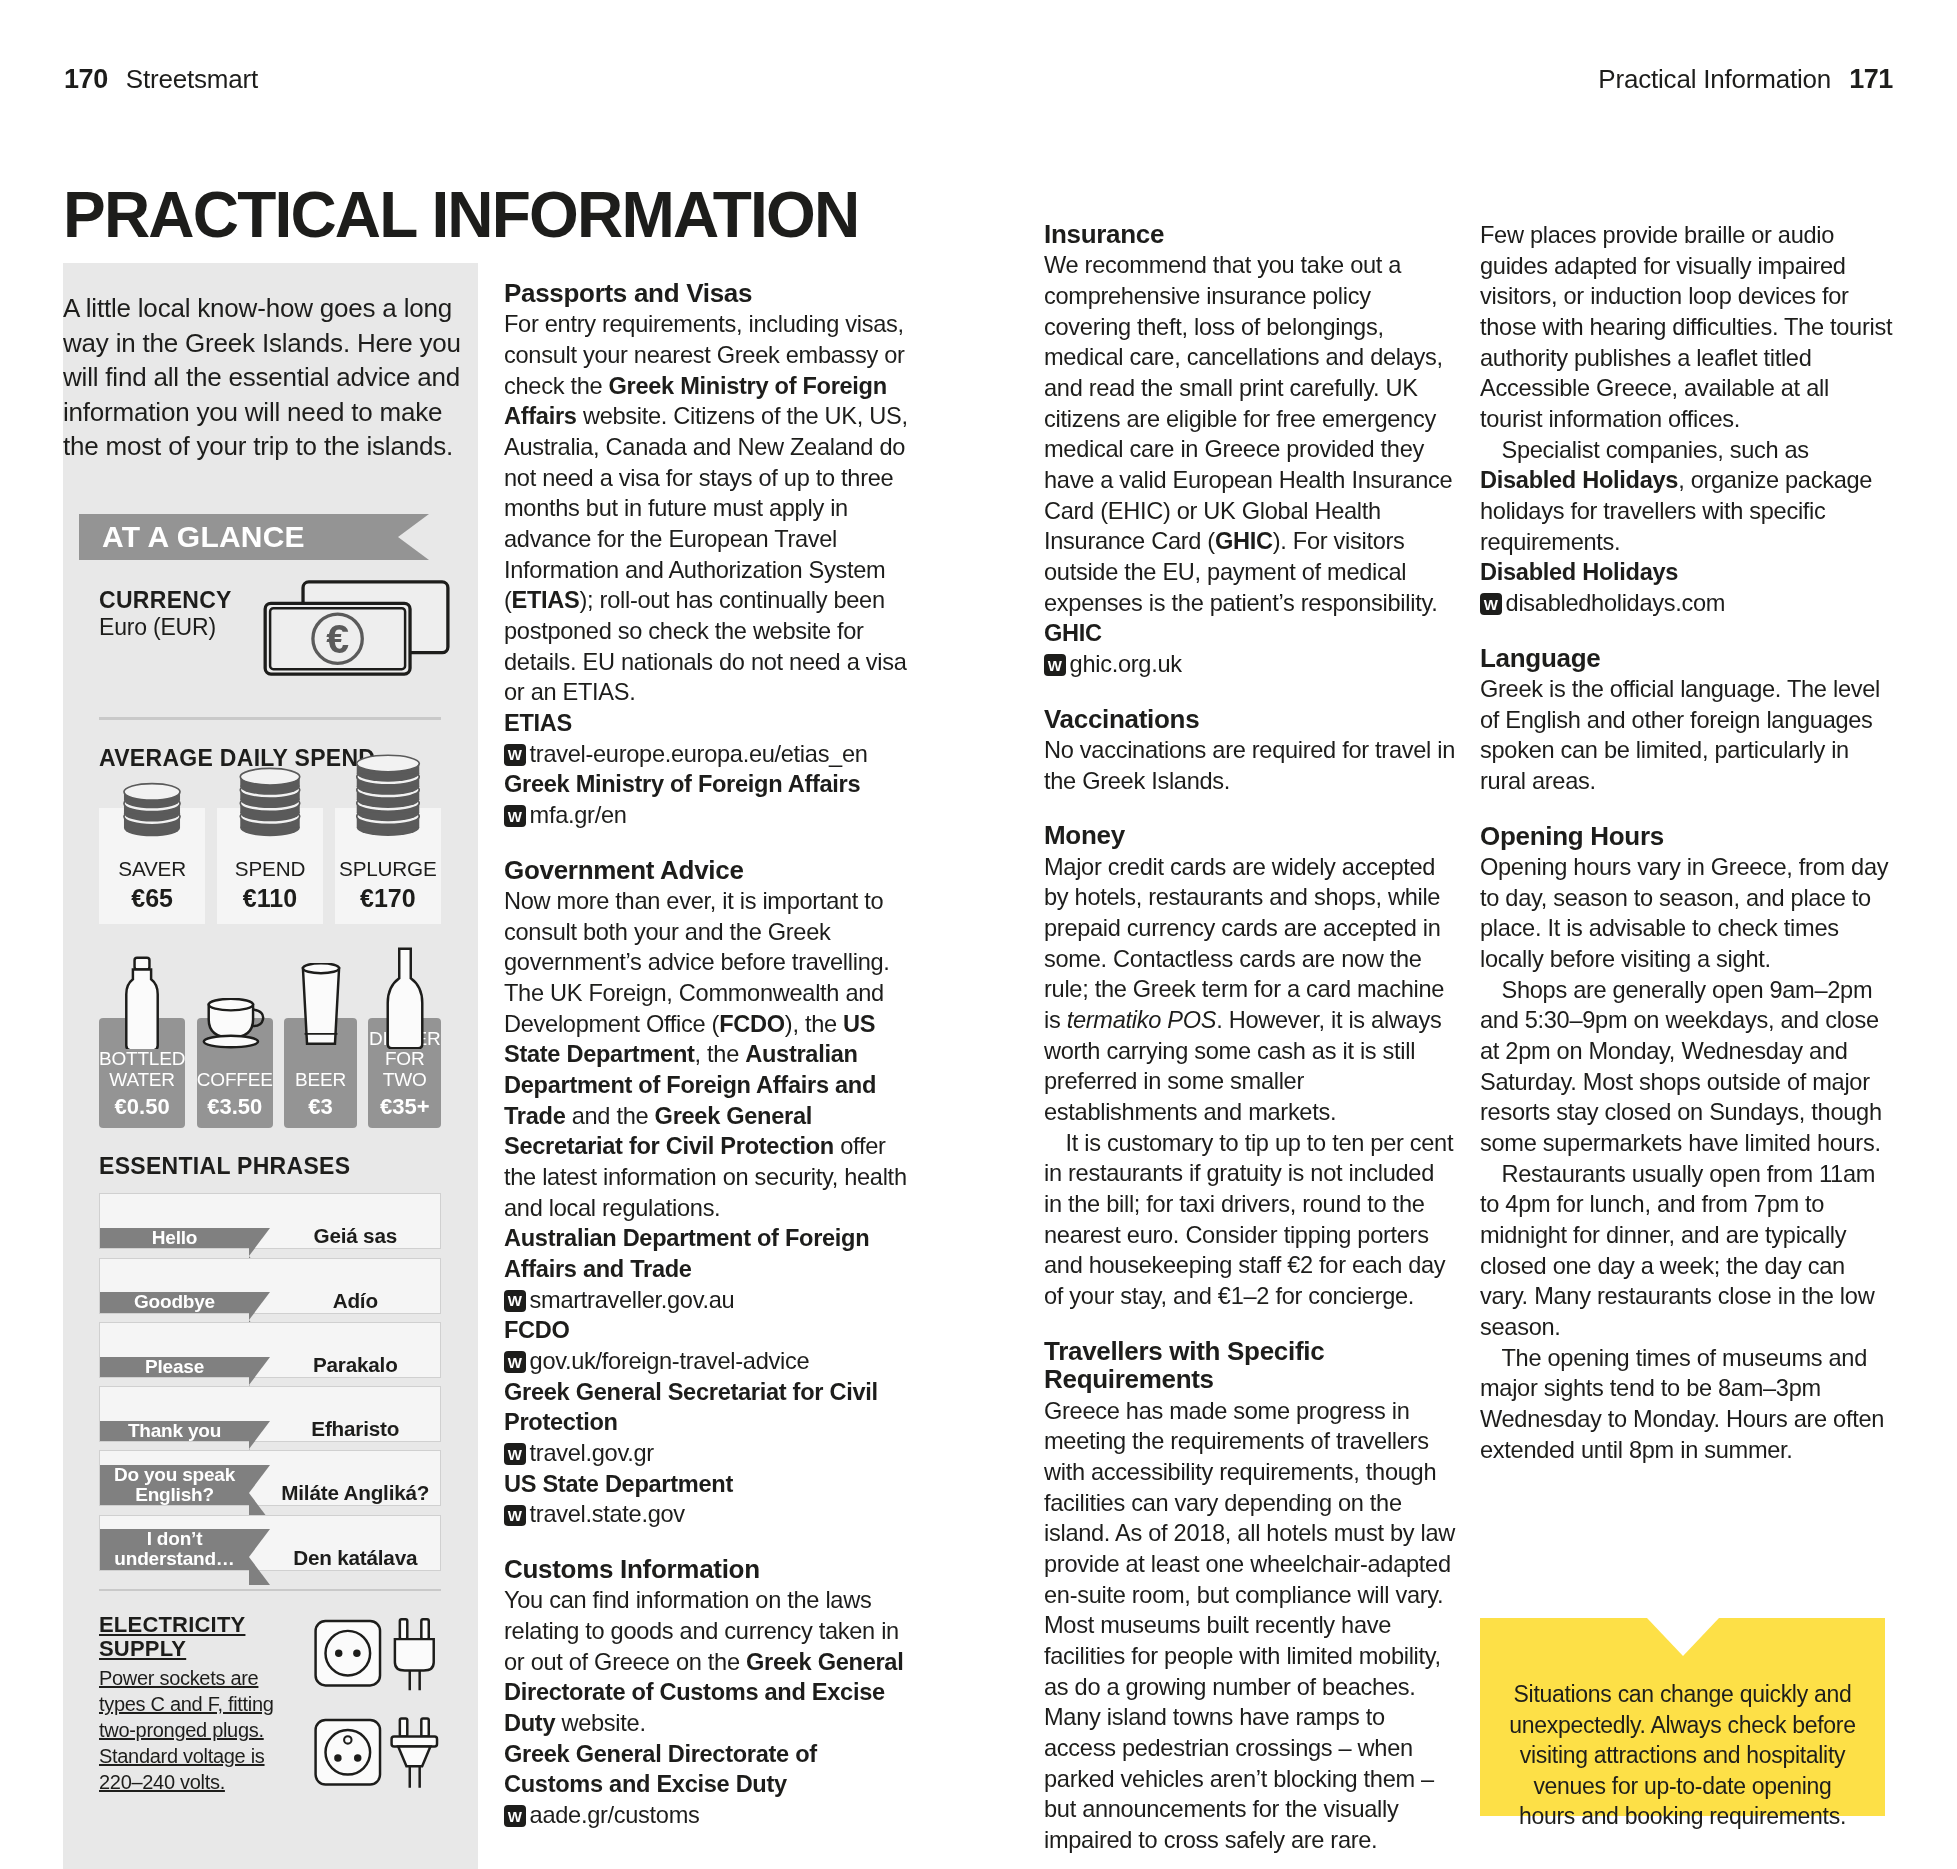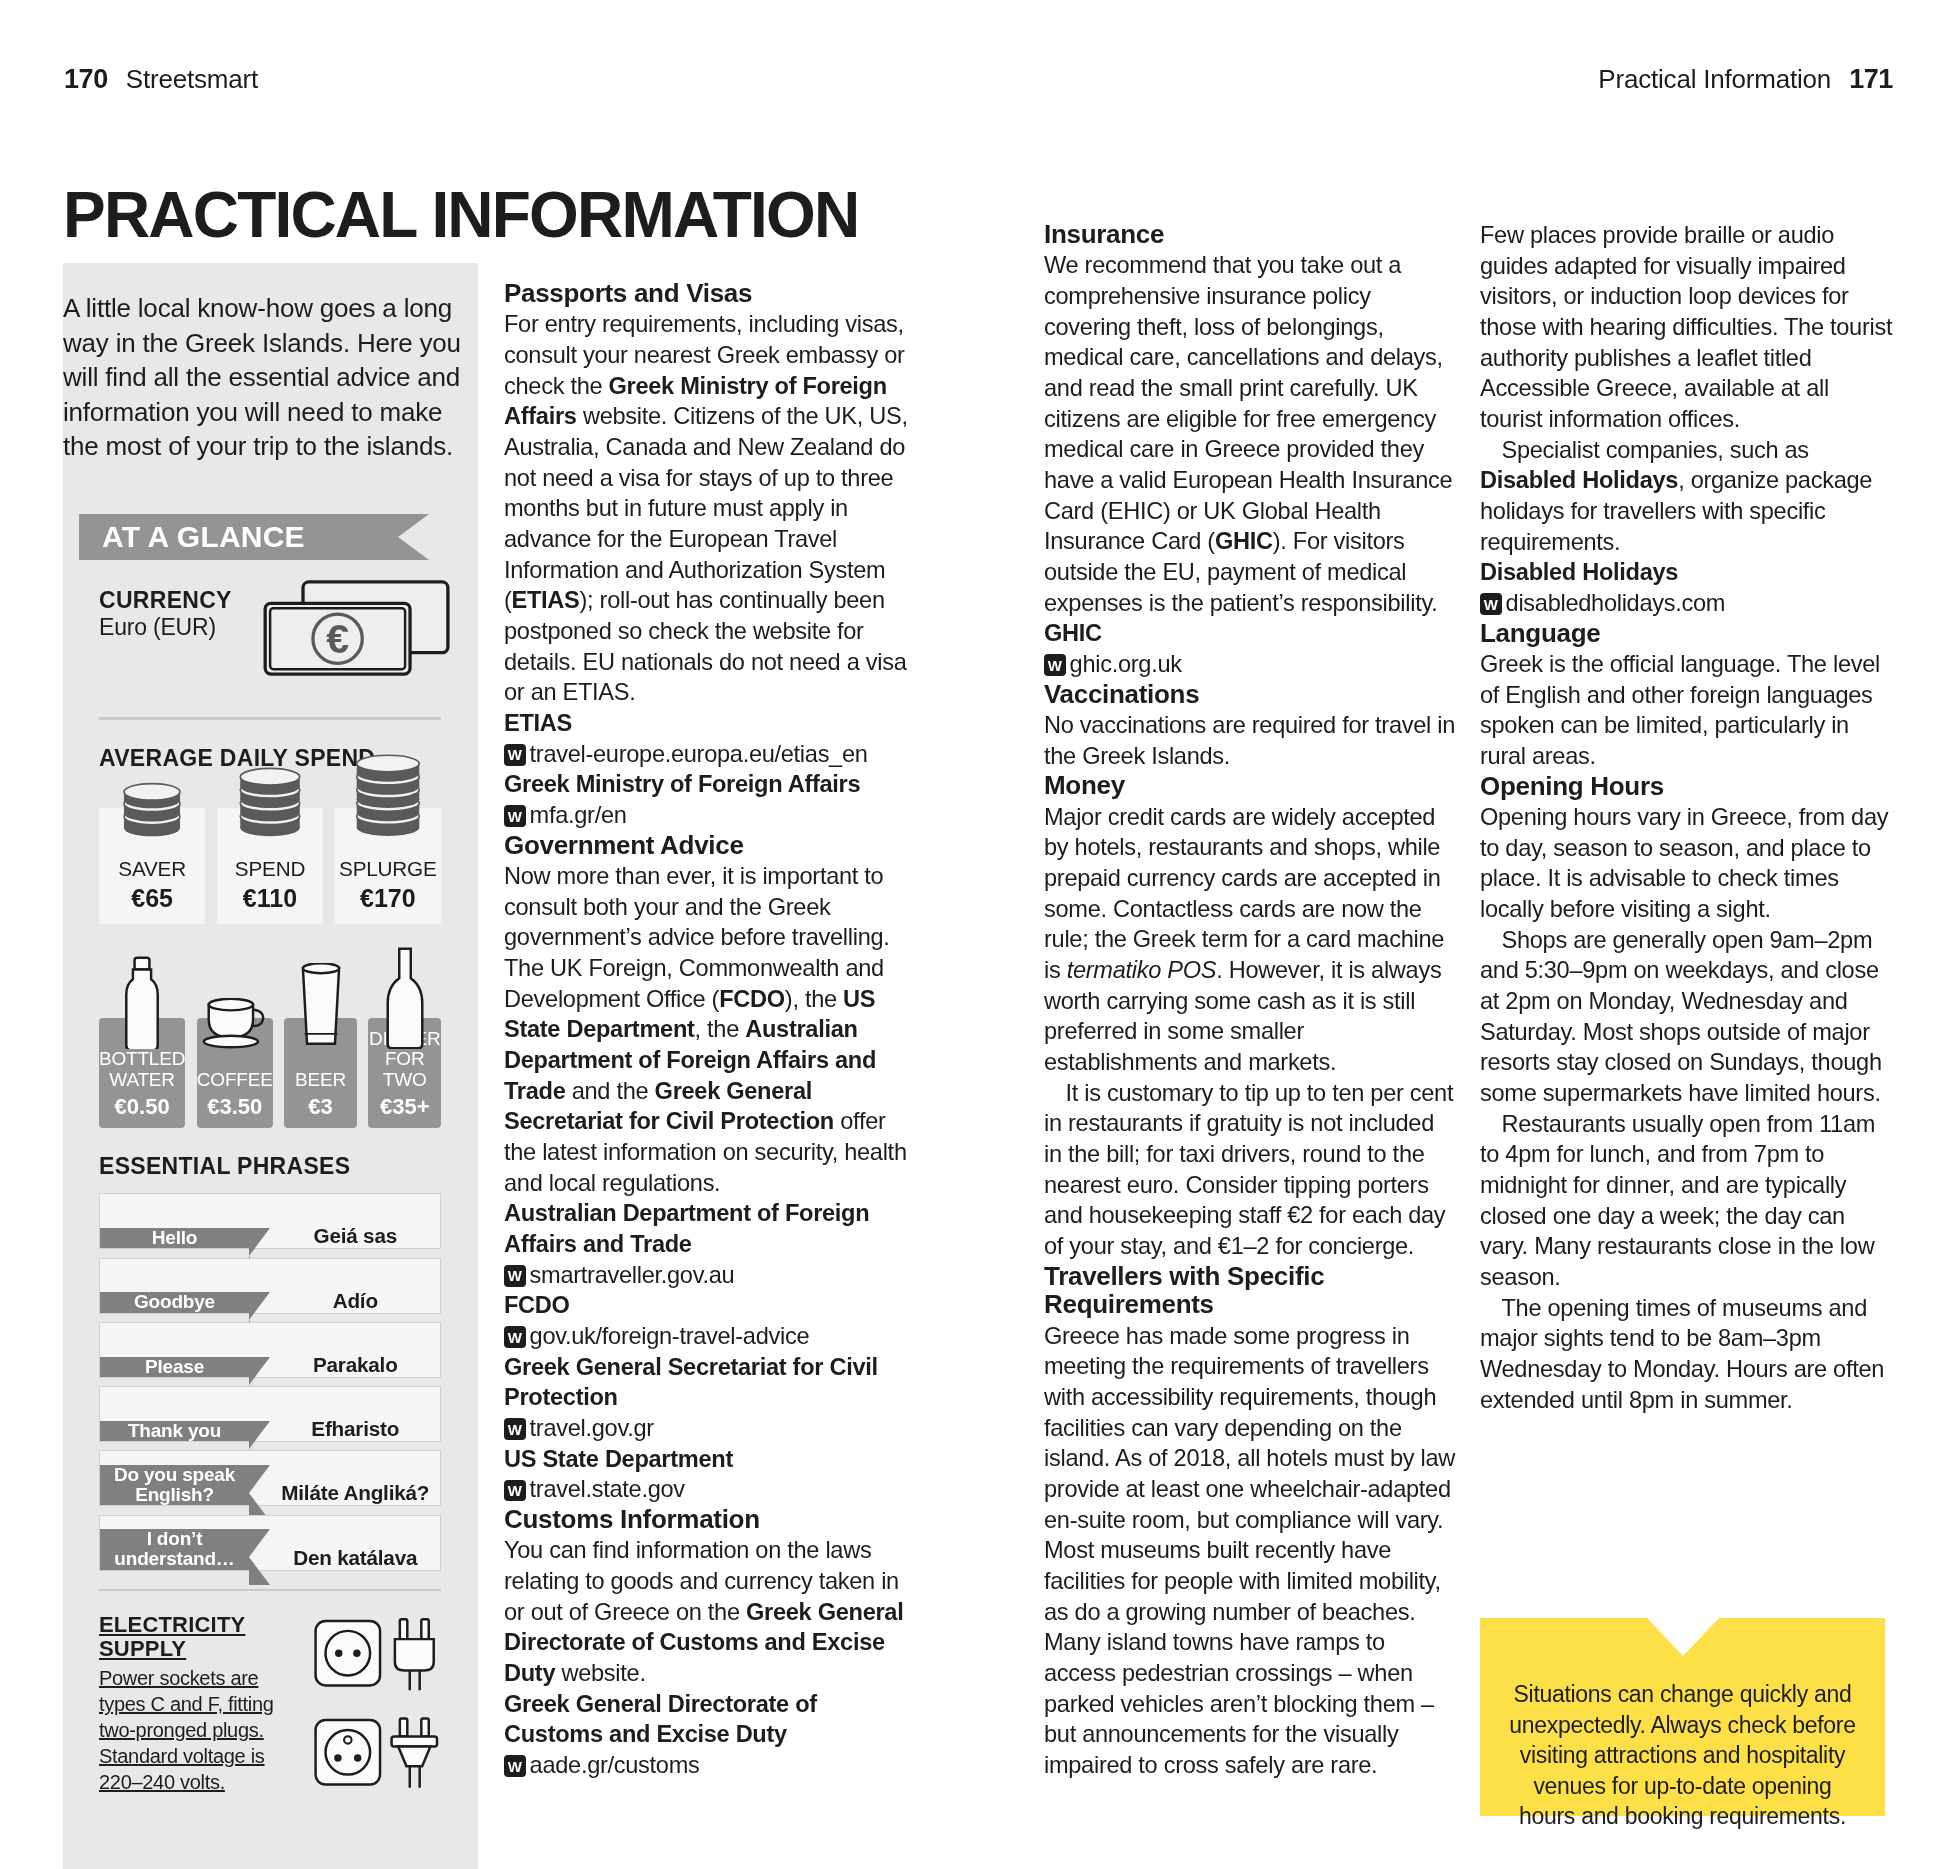--- a/index.html
+++ b/index.html
@@ -115,21 +115,21 @@
   .col2 { left:504px; }
   .col3 { left:1044px; }
   .col4 { left:1480px; }
 
   .col3, .col4 { top:220px; }
 
   h3.head {
     font-weight:bold; font-size:26px; letter-spacing:-0.3px;
     color:#1d1d1b; line-height:1.1; margin-bottom:1.7px;
   }
-  h3.head.spaced { }
+  h3.head.spaced { margin-top:25px; }
   p.body {
     font-size:23.6px; line-height:1.3; letter-spacing:-0.3px; color:#1d1d1b;
     text-align:left;
   }
   p.body.ind { text-indent:21.5px; }
   p.ref { font-size:23.6px; line-height:1.3; font-weight:bold; letter-spacing:-0.3px; }
   p.url { font-size:23.6px; line-height:1.3; letter-spacing:-0.3px; display:flex; align-items:center; gap:4.1px; }
   .wicon {
     display:inline-flex; align-items:center; justify-content:center;
     width:21.5px; height:21.5px; background:#1d1d1b; color:#fff;

